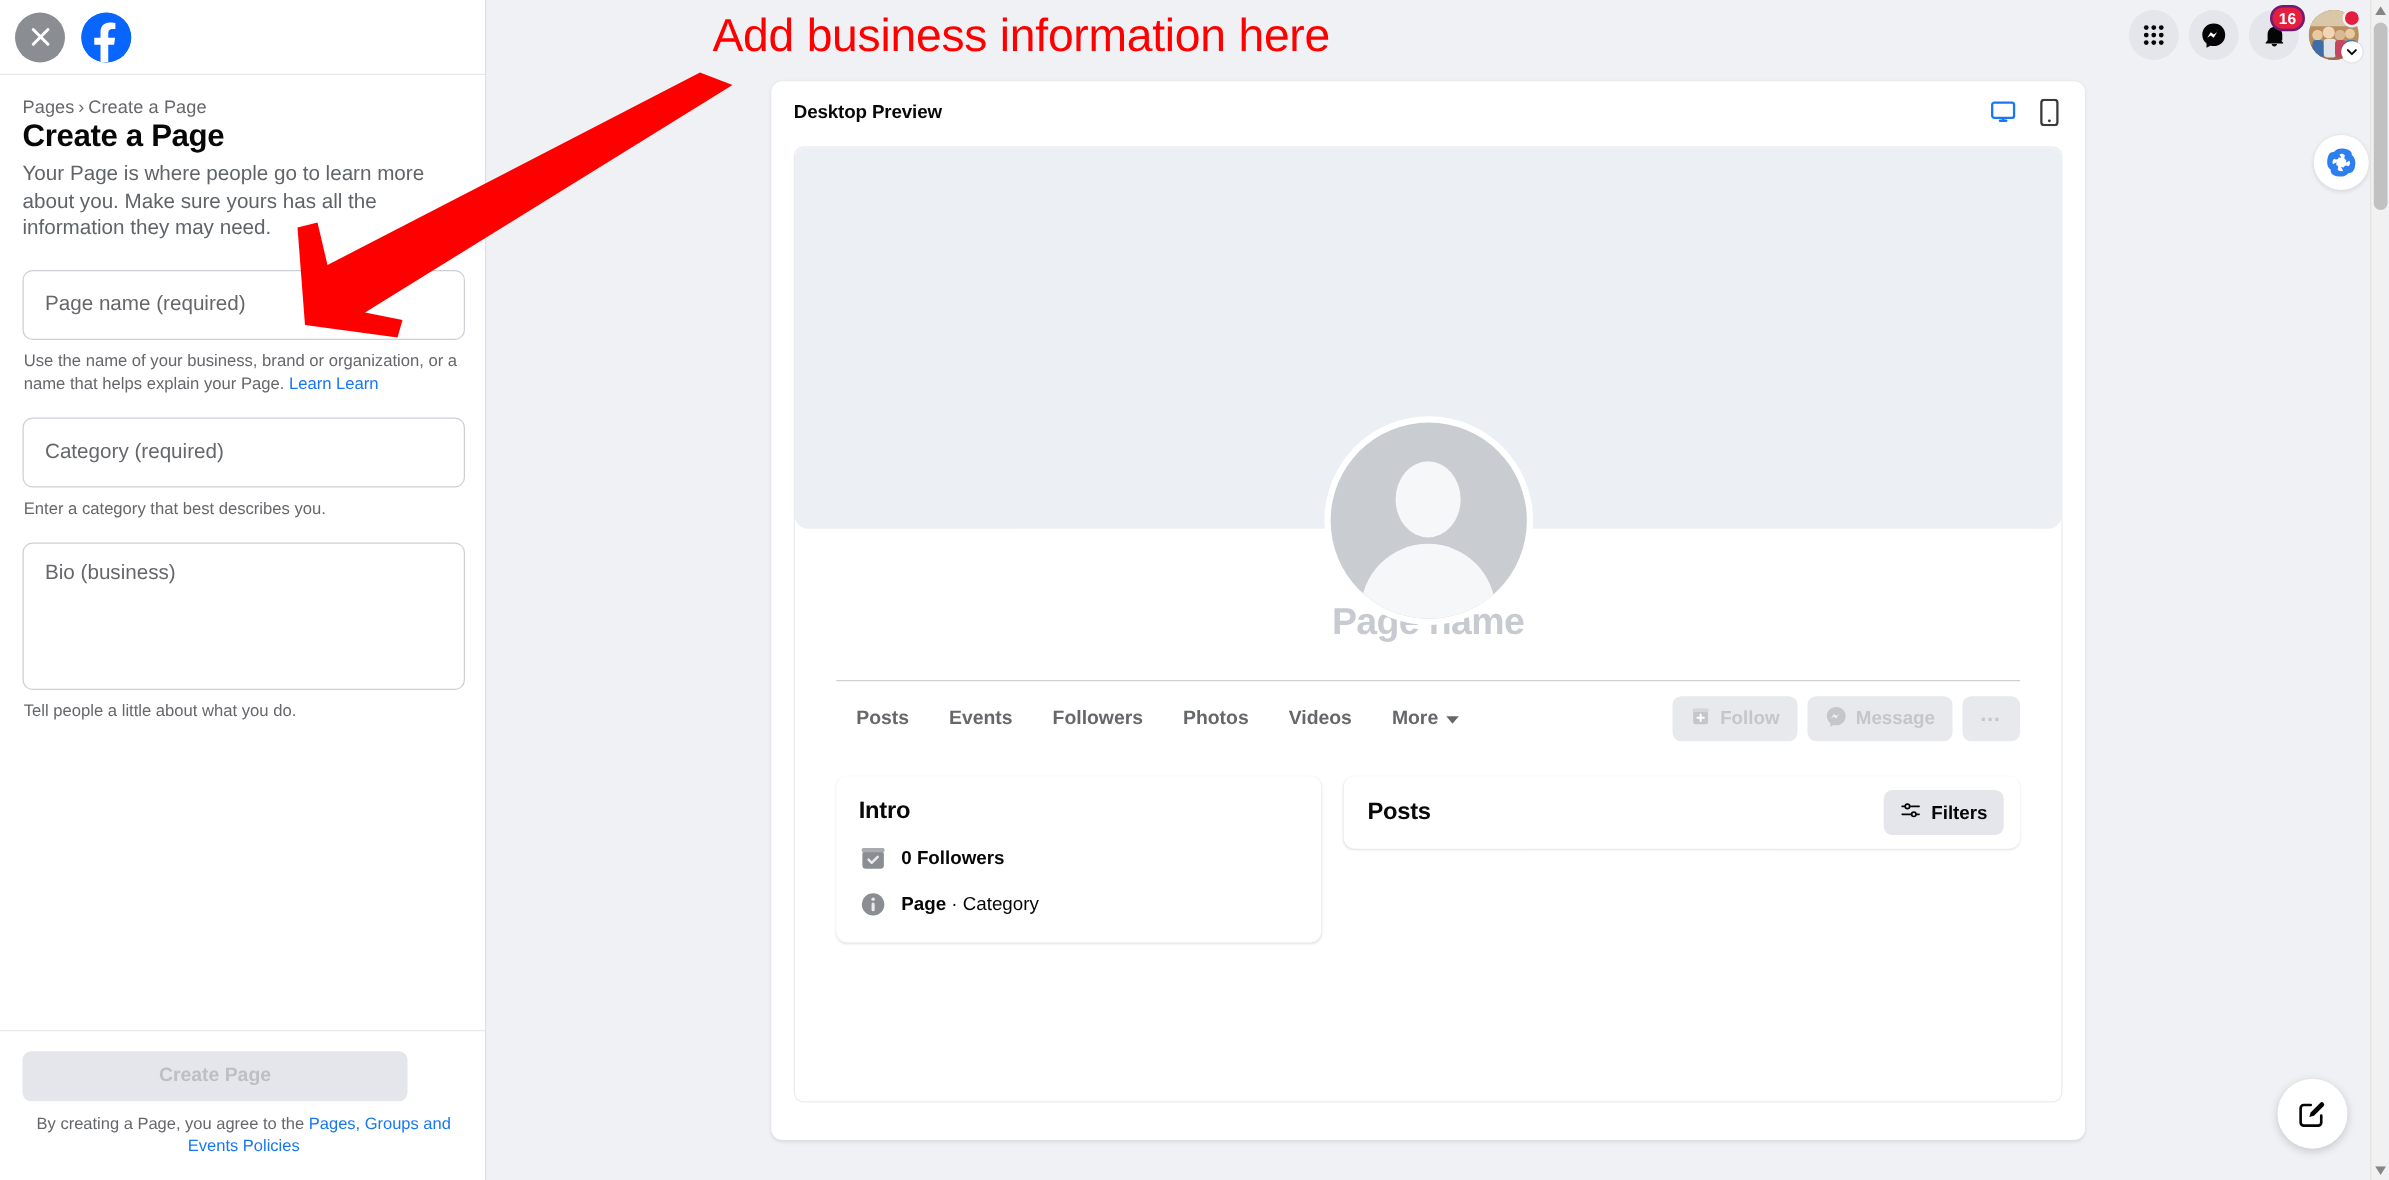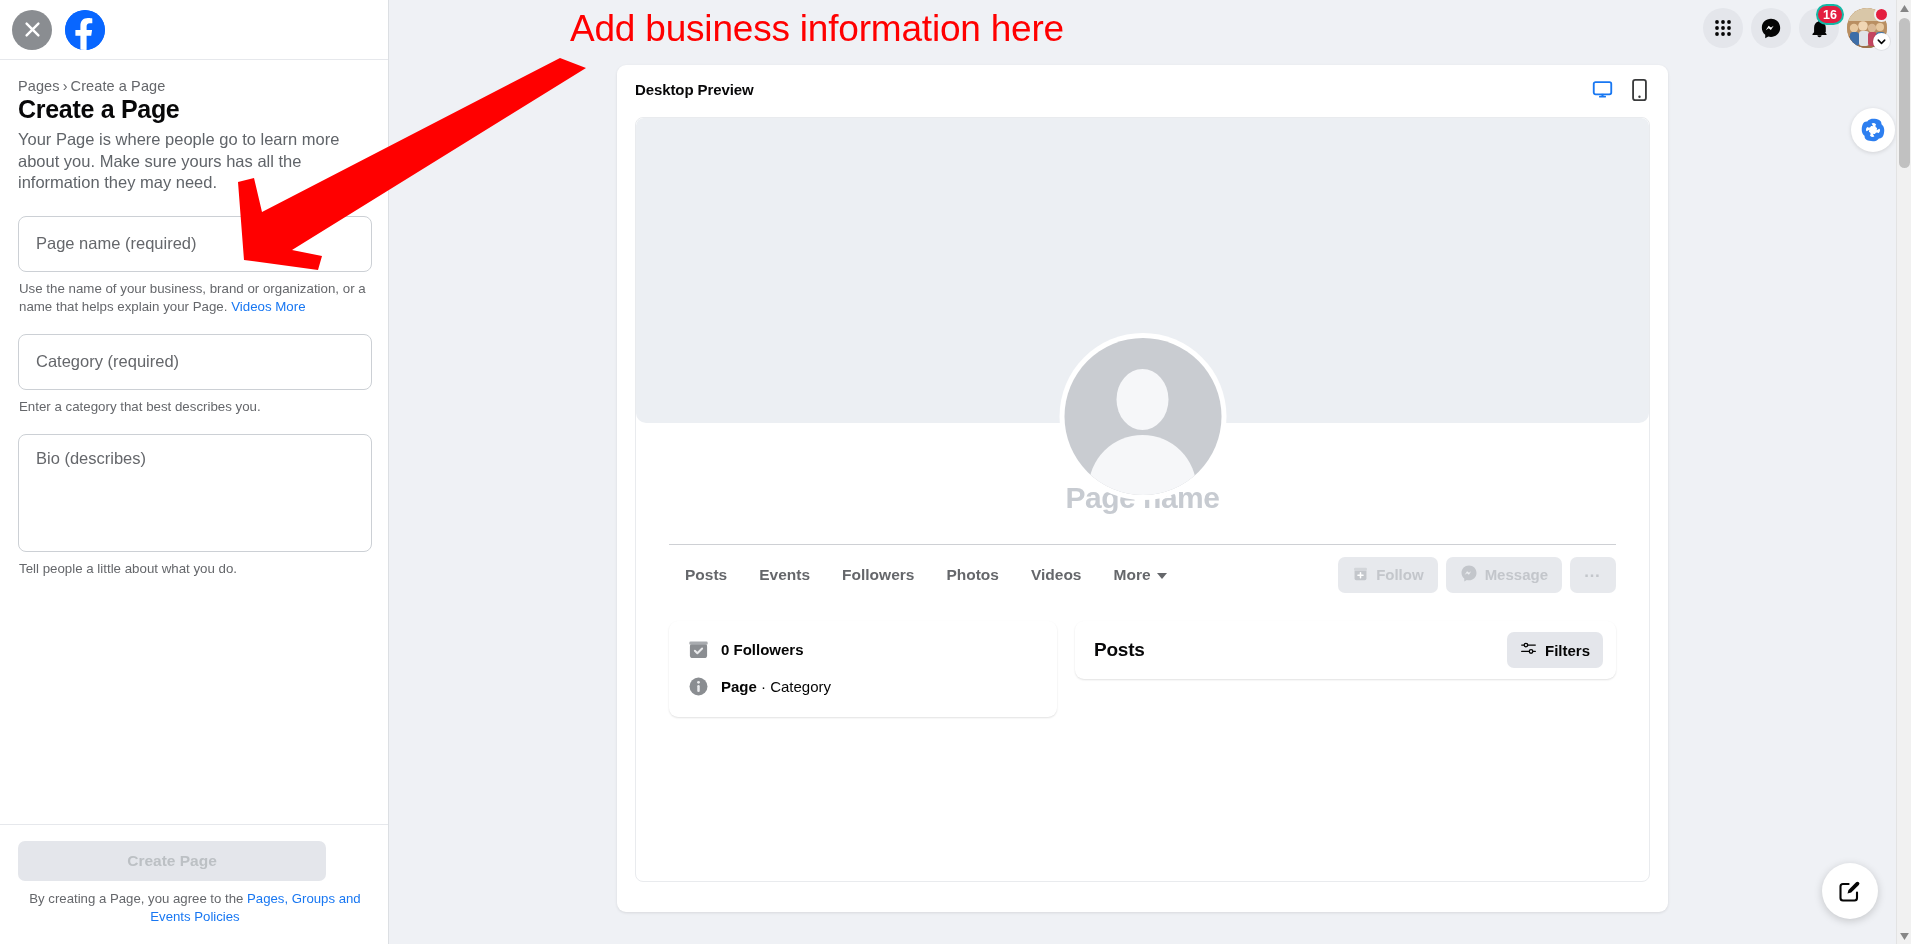--- a/index.html
+++ b/index.html
@@ -171,21 +171,21 @@
     position: absolute;
     top: -4px; right: -5px;
     min-width: 21px; height: 21px;
     padding: 0 5px;
     border-radius: 11px;
     background: #e41e3f;
     color: #fff;
     font-size: 12.5px;
     font-weight: bold;
     display: flex; align-items: center; justify-content: center;
-    border: 2px solid #14b8a6;
+    border: 2px solid #701a75;
   }
   .avatar-wrap {
     position: relative;
     width: 40px; height: 40px;
     cursor: pointer;
   }
   .avatar-photo {
     width: 40px; height: 40px;
     border-radius: 50%;
     overflow: hidden;
@@ -518,33 +518,33 @@
 
       <div class="page-title">Create a Page</div>
       <div class="page-desc">Your Page is where people go to learn more about you. Make sure yours has all the information they may need.</div>
 
       <div class="field single">
         <span class="field-label">Page name (required)</span>
         <input type="text" value="" style="">
       </div>
       <div class="helper">
         <span>Use the name of your business, brand or organization, or a name that helps explain your Page.</span>
-        <span class="link">Videos More</span>
+        <span class="link">Learn Learn</span>
       </div>
 
       <div class="field single">
         <span class="field-label">Category (required)</span>
         <input type="text" value="" style="">
       </div>
       <div class="helper">
         <span>Enter a category that best describes you.</span>
       </div>
 
       <div class="field multi">
-        <span class="field-label">Bio (describes)</span>
+        <span class="field-label">Bio (business)</span>
         <textarea style=""></textarea>
       </div>
       <div class="helper">
         <span>Tell people a little about what you do.</span>
       </div>
     </div>
 
     <div class="sidebar-footer">
       <button class="create-btn">Create Page</button>
       <div class="terms">
@@ -689,20 +689,21 @@
           </div>
           <div class="pbtn icon-only">
             <span class="dots">…</span>
           </div>
         </div>
       </div>
 
       <div class="preview-columns">
 
         <div class="card intro-card">
+          <div class="intro-title">Intro</div>
 
           <div class="intro-row">
             <span class="icon-sq">
               <svg width="21" height="21" viewBox="0 0 22 22" aria-hidden="true">
                 <rect x="2" y="5" width="18" height="15" rx="3" fill="#8a8d91"></rect>
                 <rect x="1.4" y="2.6" width="19.2" height="3.4" rx="1.3" fill="#a8abaf"></rect>
                 <path d="M7.2 12.3l2.6 2.6 5-5" fill="none" stroke="#e9eaec" stroke-width="2.1" stroke-linecap="round" stroke-linejoin="round"></path>
               </svg>
             </span>
             <span><b class="strong">0</b><b class="strong"> Followers</b></span>

